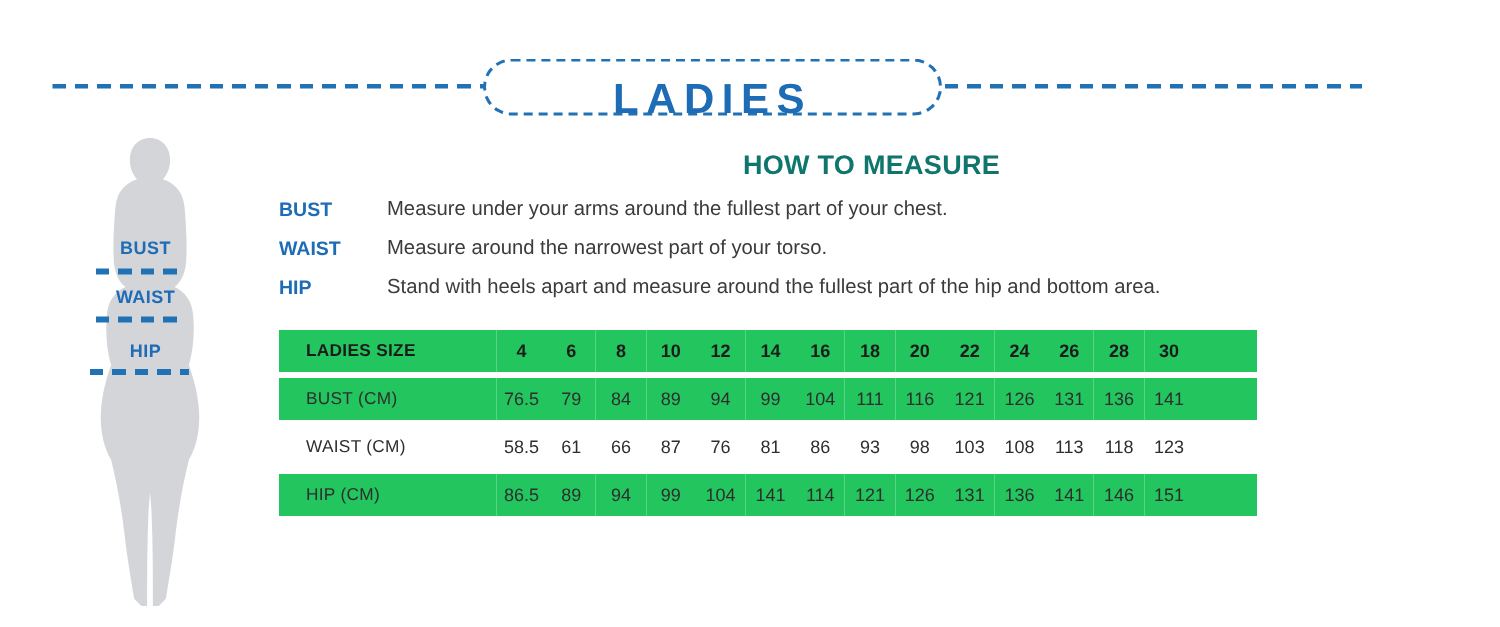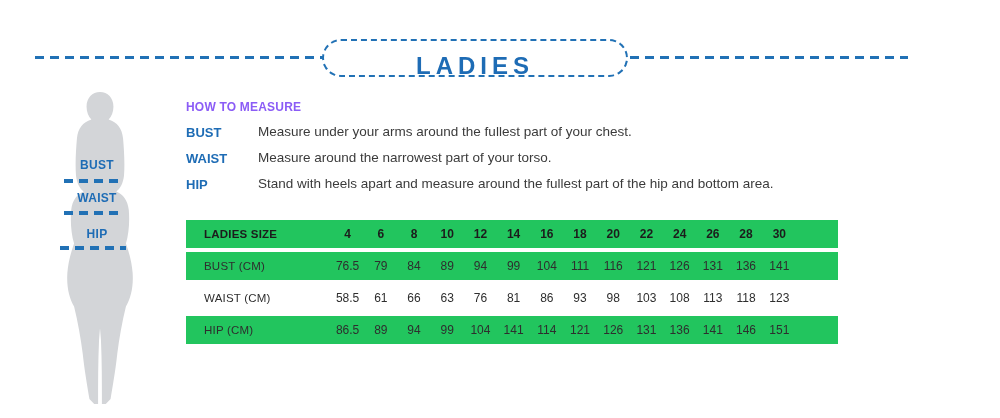--- a/index.html
+++ b/index.html
@@ -15,21 +15,21 @@
     background:repeating-linear-gradient(90deg,#2171b5 0 9px, transparent 9px 15px);
   }
   .dash-left  { left:35px;  width:288px; }
   .dash-right { left:630px; width:278px; }
   .pill {
     position:absolute; left:322px; top:39px; width:306px; height:38px;
     border:2px dashed #2171b5; border-radius:20px;
     display:flex; align-items:center; justify-content:center;
   }
   .pill-title {
-    color:#1e6cb5; font-size:24px; font-weight:bold; letter-spacing:5px;margin-top:15px;
+    color:#1e6cb5; font-size:28px; font-weight:bold; letter-spacing:5px;margin-top:15px;
   }
 
   
   .figure { position:absolute; left:52px; top:90px; width:96px; height:315px; }
   .figure svg { position:absolute; left:0; top:0; width:96px; height:315px; }
   .fig-label {
     position:absolute; left:0; width:90px; text-align:center;
     color:#1e6cb5; font-size:12px; font-weight:bold; letter-spacing:0.3px;
   }
   .fig-label.bust  { top:68px; }
@@ -38,21 +38,21 @@
   .fig-dash {
     position:absolute; height:4px;
     background:repeating-linear-gradient(90deg,#2171b5 0 9px, transparent 9px 15px);
   }
   .fig-dash.bust  { top:89px;  left:12px; width:56px; }
   .fig-dash.waist { top:121px; left:12px; width:56px; }
   .fig-dash.hip   { top:156px; left:8px;  width:66px; }
 
   
   .howto { position:absolute; left:186px; top:100px; width:790px; }
-  .howto-title { font-size:12px; font-weight:bold; color:#8b5cf6; letter-spacing:0.2px; }
+  .howto-title { font-size:18px; font-weight:bold; color:#0f766e; letter-spacing:0.2px;text-align:center; }
   .measure-row { display:flex; margin-top:10px; white-space:nowrap; }
   .measure-label { width:72px; flex:0 0 72px; color:#1e6cb5; font-weight:bold; font-size:13px; padding-top:1px; }
   .measure-desc { color:#3b3b3b; font-size:13.5px;text-align:center; }
 
   
   .size-table-wrap { position:absolute; left:186px; top:216px; width:652px; }
   table.size-table {
     width:652px; table-layout:fixed;
     border-collapse:separate; border-spacing:0 4px;
     font-size:12px; color:#2e2e2e;
@@ -151,21 +151,21 @@
             <td>131</td>
             <td>136</td>
             <td>141</td>
             <td class="spacer"></td>
           </tr>
           <tr class="">
             <td class="rowlabel">WAIST (CM)</td>
             <td>58.5</td>
             <td>61</td>
             <td>66</td>
-            <td>63</td>
+            <td>87</td>
             <td>76</td>
             <td>81</td>
             <td>86</td>
             <td>93</td>
             <td>98</td>
             <td>103</td>
             <td>108</td>
             <td>113</td>
             <td>118</td>
             <td>123</td>

